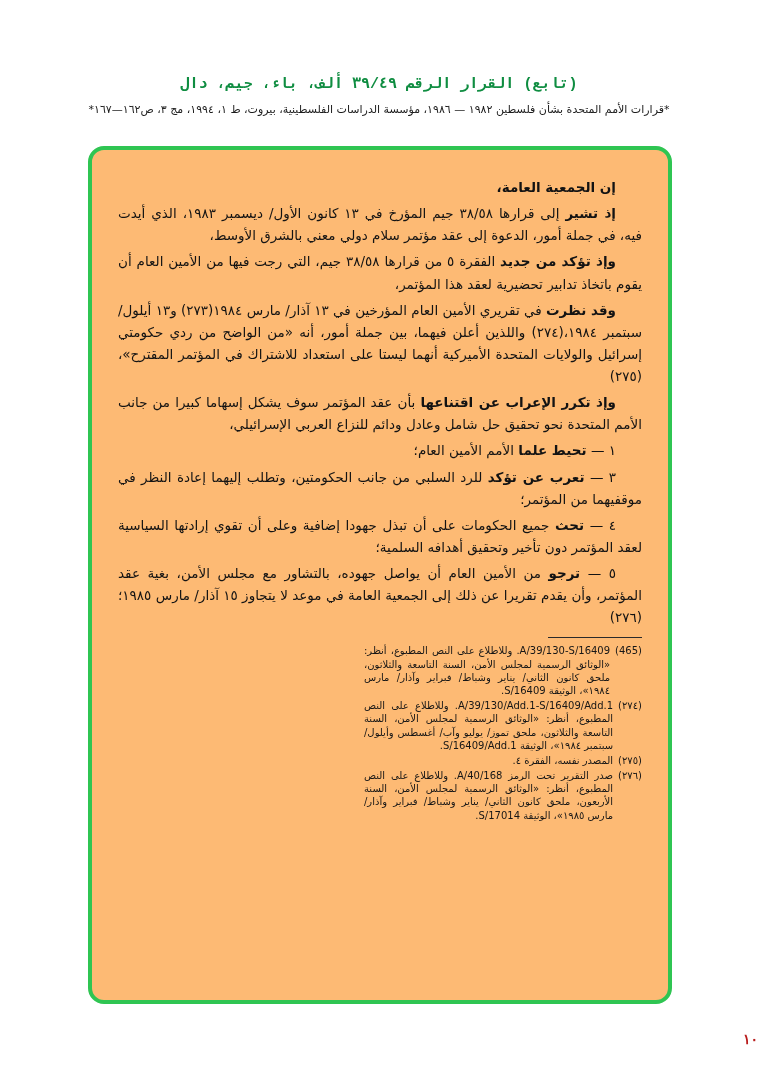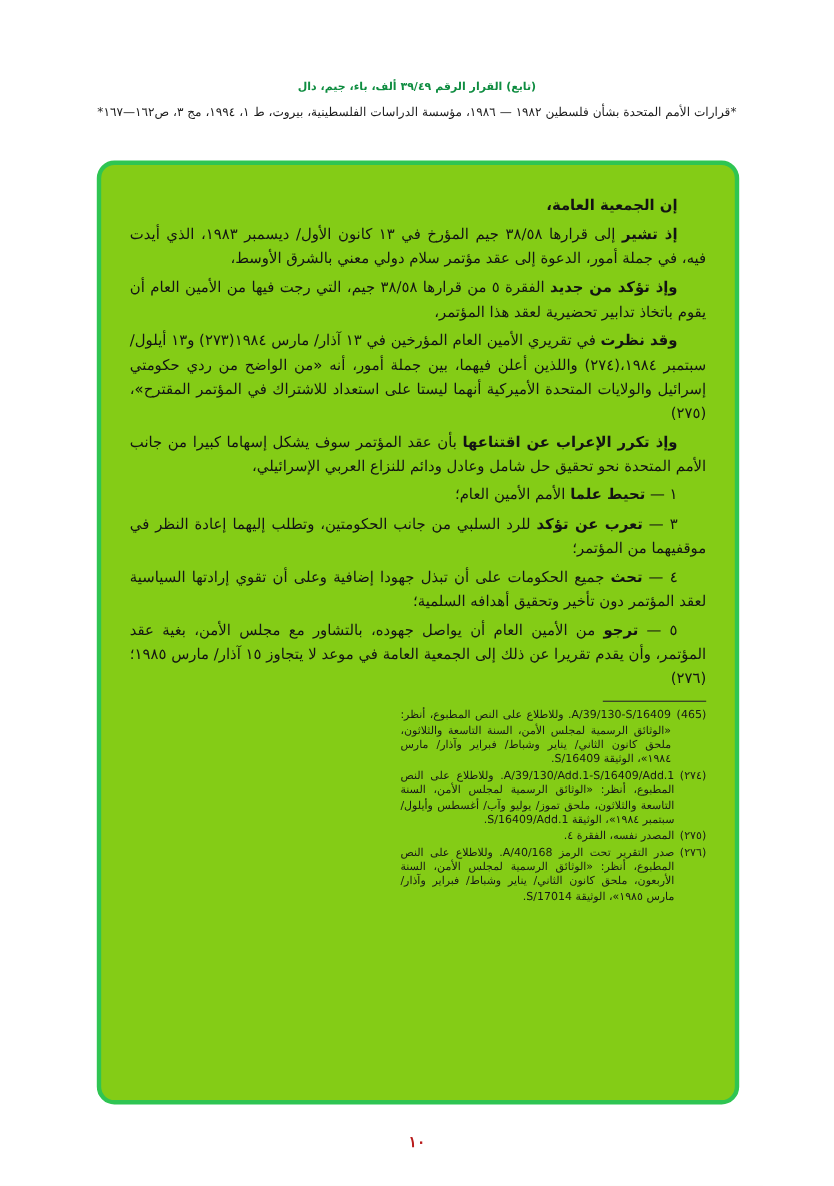--- a/index.html
+++ b/index.html
@@ -20,41 +20,42 @@
   }
   .page-header {
     position: absolute;
     top: 74px;
     left: 0;
     right: 0;
     text-align: center;
     direction: rtl;
   }
   .header-title {
-    font-size: 10px;
+    font-size: 15px;
     font-weight: 700;
     color: #0f8d41;
+    font-family: Liberation Mono, monospace;
   }
   .header-source {
     margin-top: 10px;
     font-size: 11px;
     color: #1c1c1c;
     letter-spacing: 0;
   }
   .doc-frame {
     position: absolute;
     left: 88px;
     top: 146px;
     width: 584px;
     height: 858px;
     border: 4px solid #2fc552;
     border-radius: 16px;
     padding: 26px 26px 8px 26px;
     direction: rtl;
-    background: #84cc16;
+    background: #fdba74;
   }
   .body-text {
     font-size: 13.5px;
     line-height: 1.64;
     text-align: justify;
     color: #131313;
   }
   .para {
     text-indent: 26px;
     margin-bottom: 4px;
@@ -80,21 +81,21 @@
     gap: 5px;
     margin-bottom: 2px;
   }
   .fn-num { flex: 0 0 auto; white-space: nowrap; }
   .fn-text { flex: 1 1 auto; text-align: justify; }
   .page-number {
     position: absolute;
     left: 0;
     right: 0;
     bottom: 30px;
-    text-align: center;
+    text-align: right;
     font-size: 14px;
     font-weight: 700;
     color: #b91c1c;
     font-family: Liberation Serif, serif;
   }
 </style>
 </head>
 <body>
 
 <div class="sheet">

